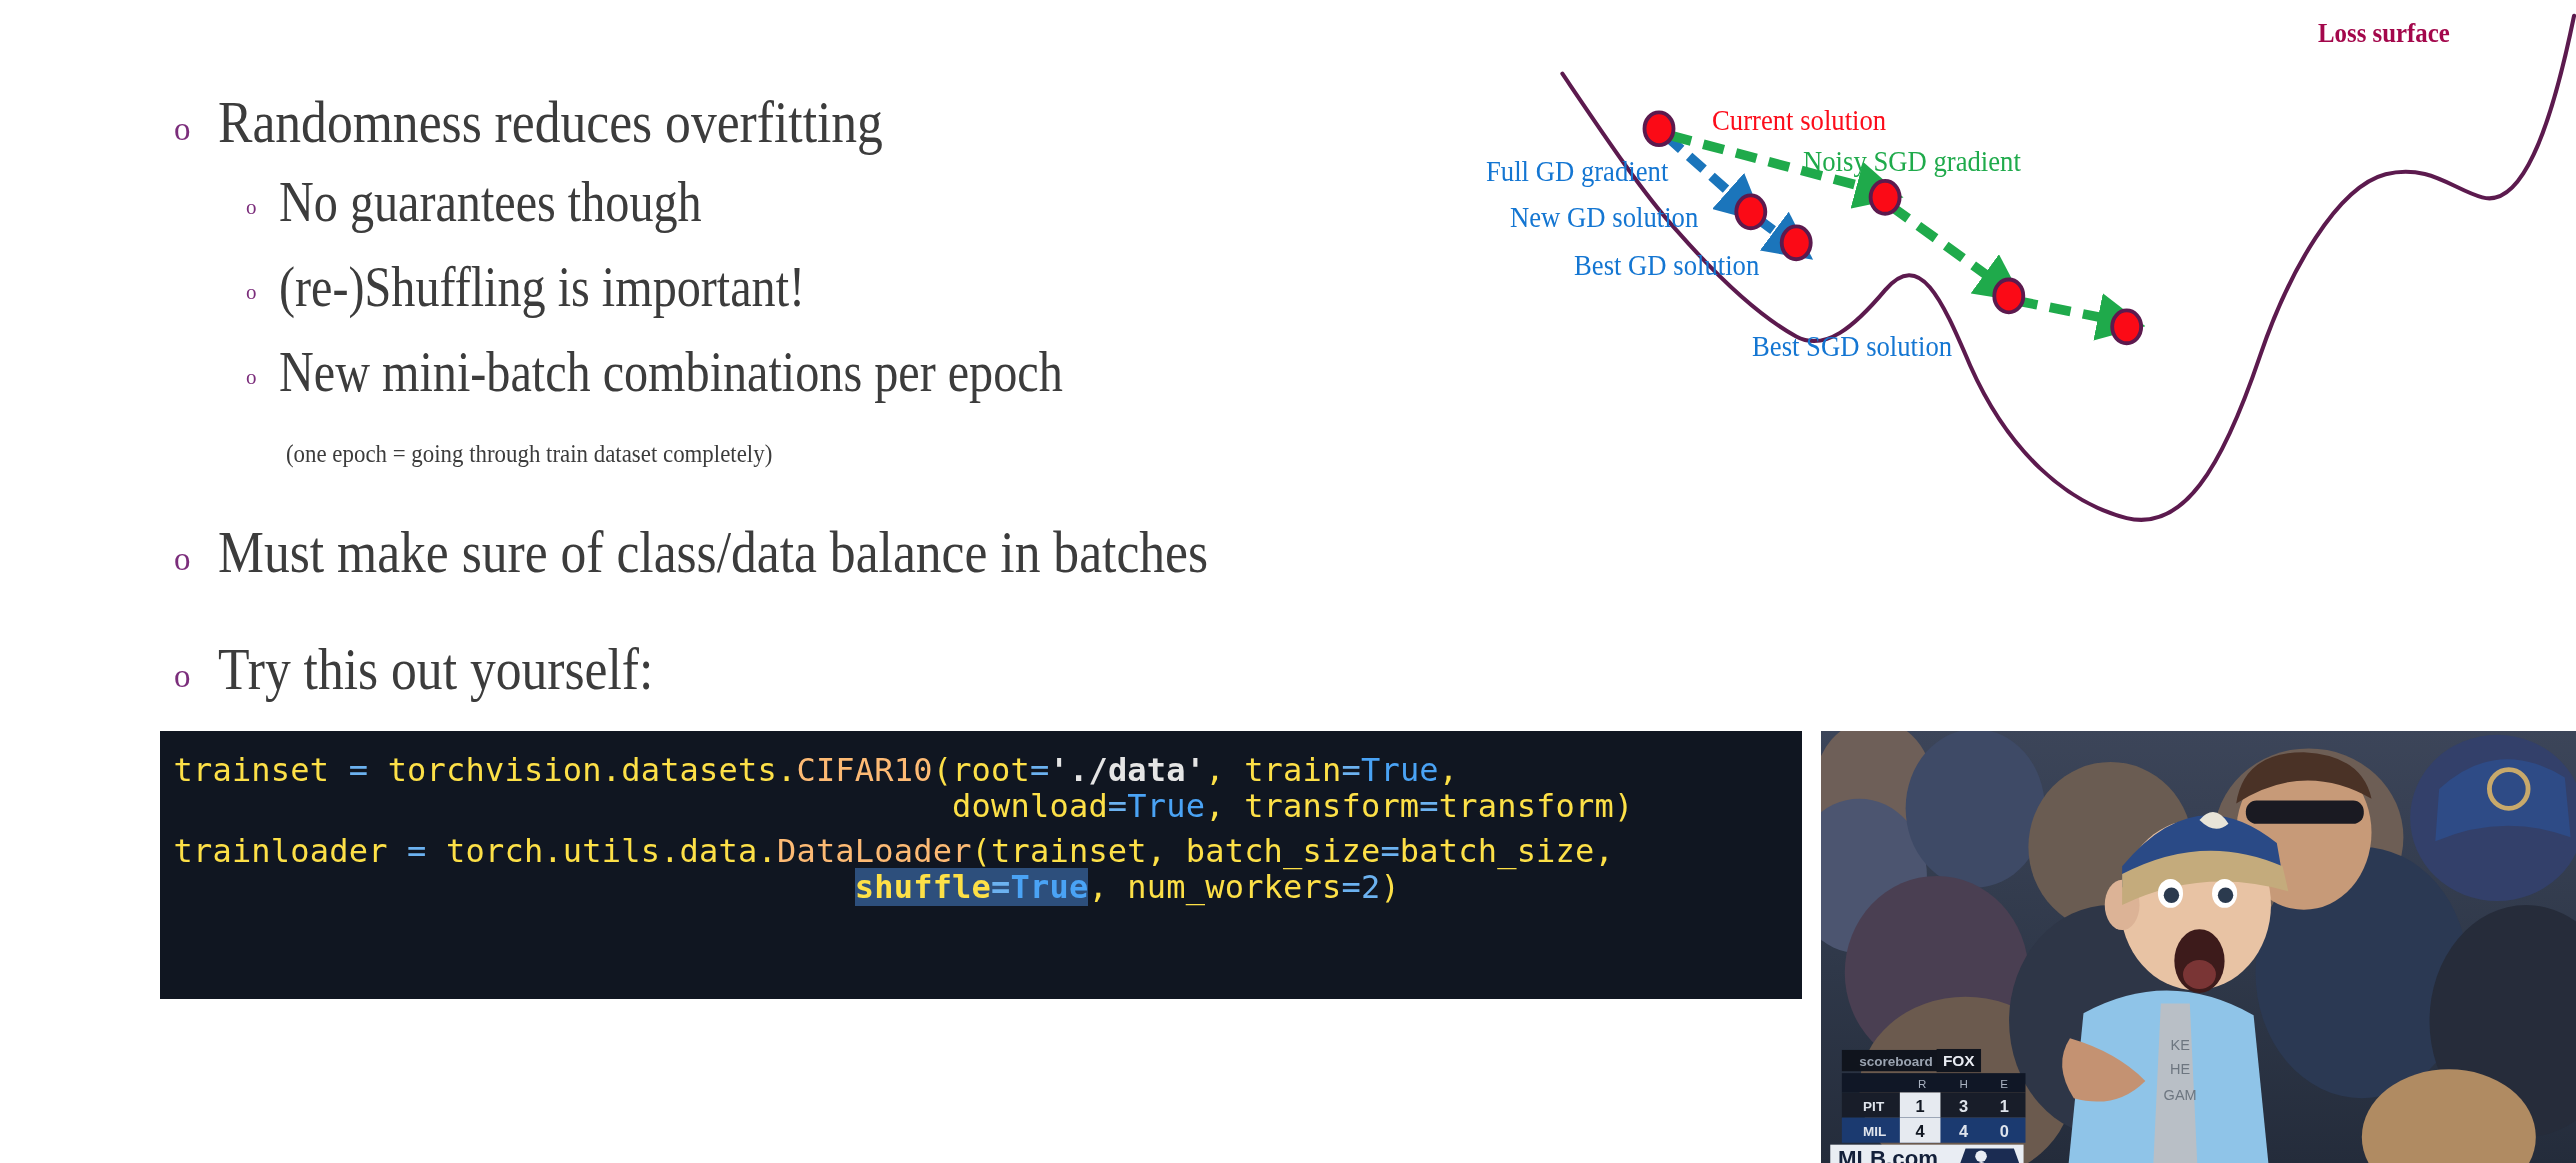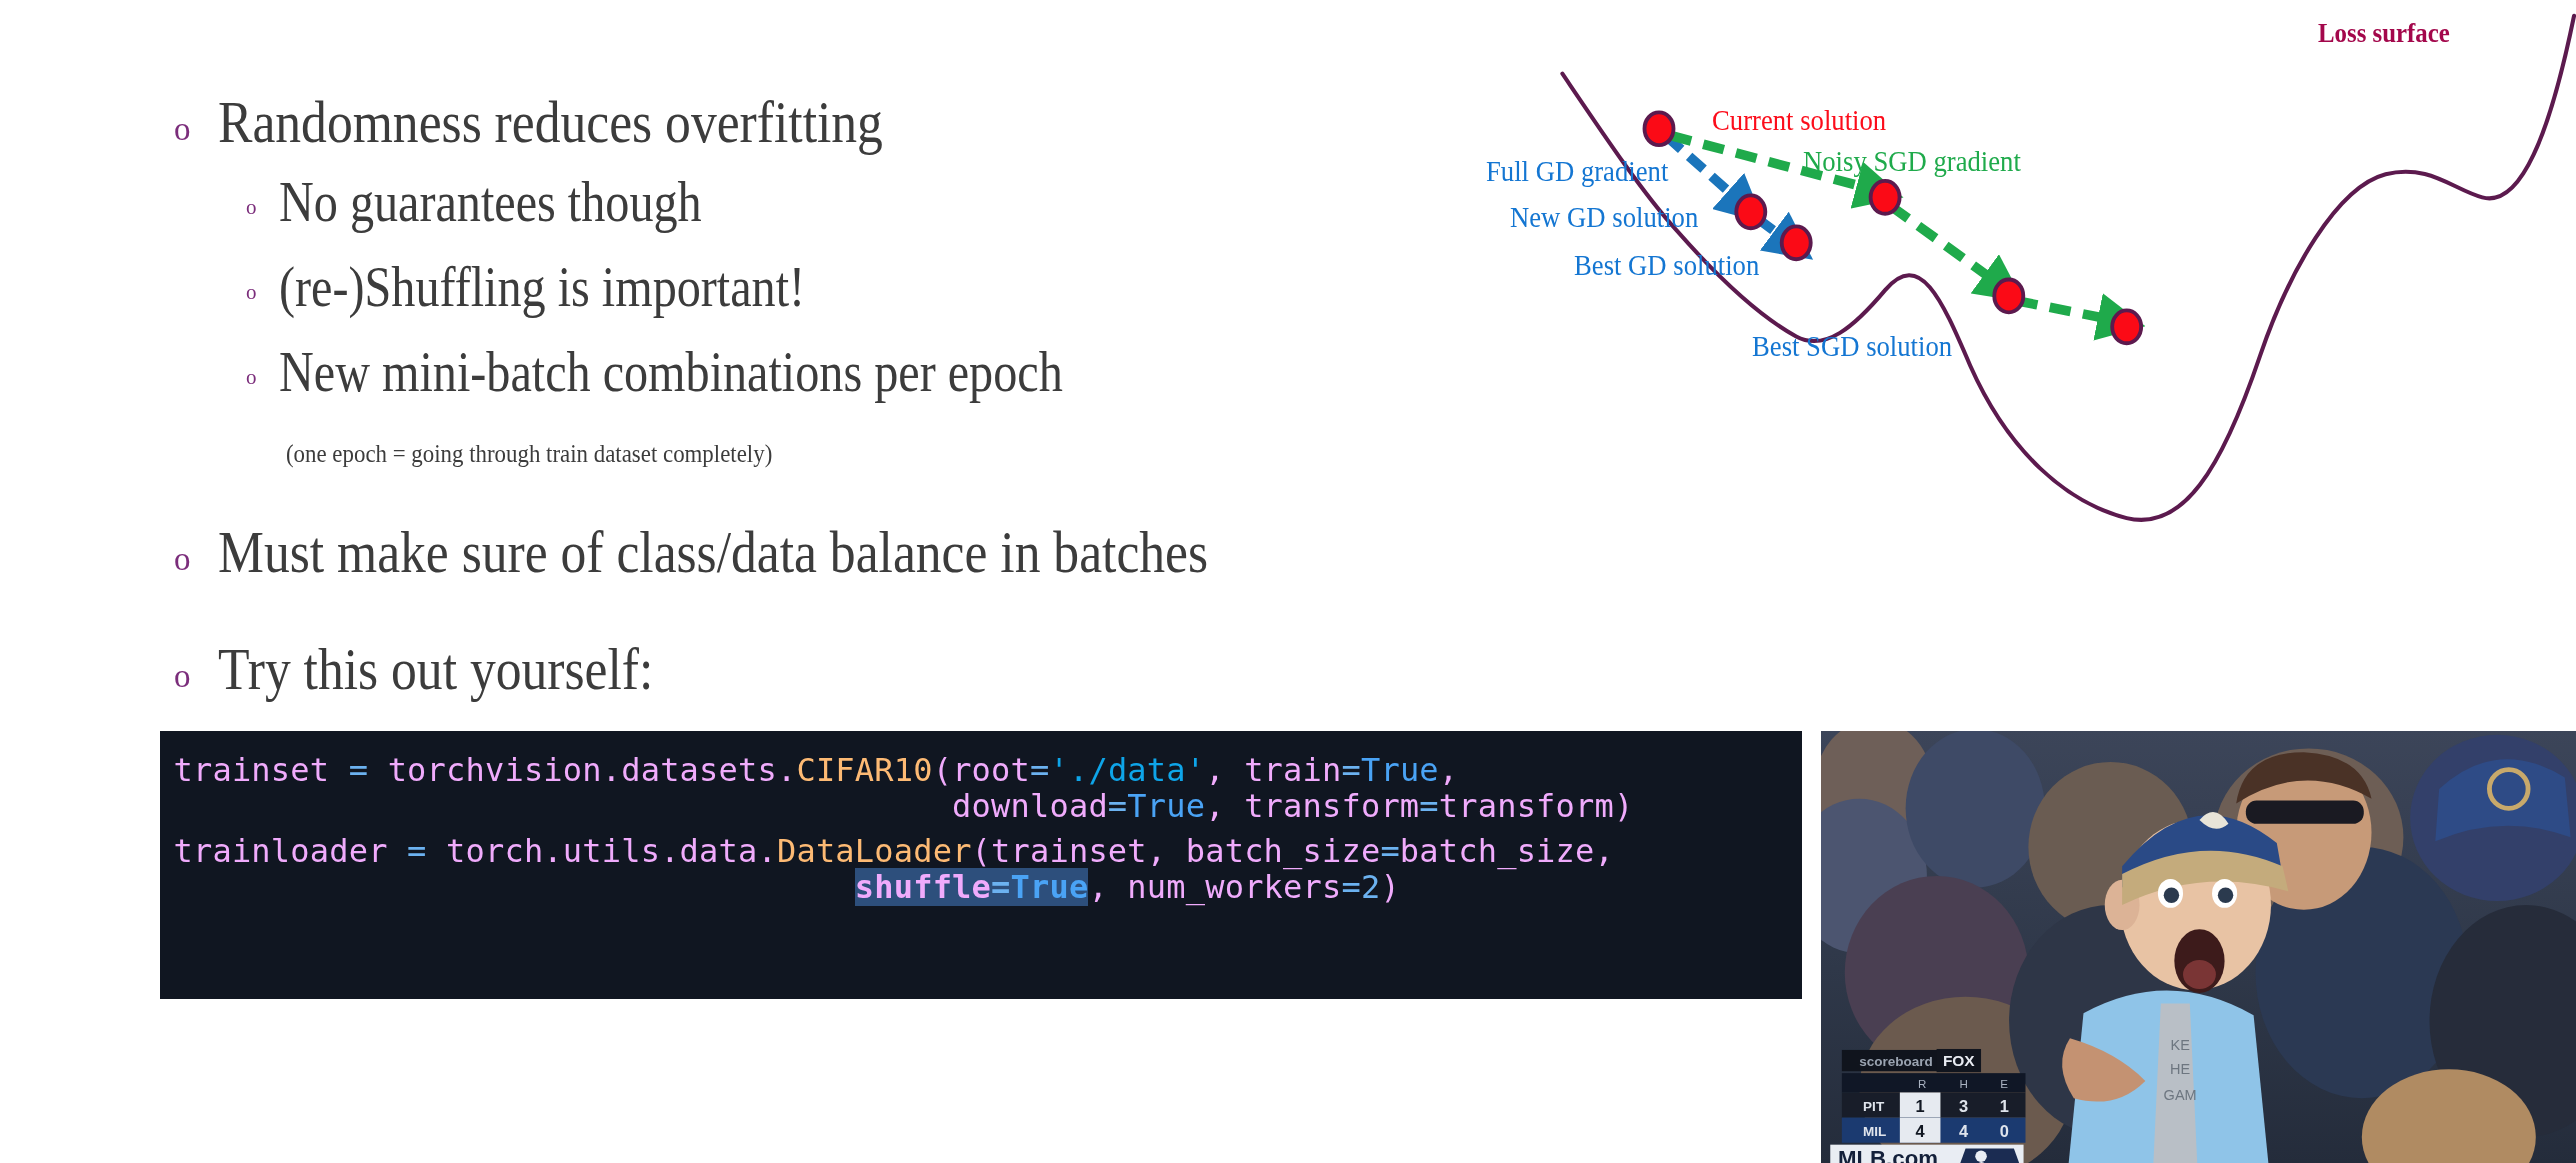--- a/index.html
+++ b/index.html
@@ -51,24 +51,24 @@
     font-size:32px;line-height:1.14;
     color:#d7dce3;
     padding:21px 0 0 0;box-sizing:border-box;
     white-space:pre;
     letter-spacing:0.2px;
   }
   .code-line{padding-left:13.5px;}
   .cl-gap{height:7.7px;}
   .tok-fn{color:#fdba74;}
   .tok-op{color:#6cb2f0;}
-  .tok-str{color:#0ea5e9;}
+  .tok-str{color:#e5e5e5;font-weight:bold;}
   .tok-kw{color:#4aa3f5;margin-top:16px;}
   .tok-num{color:#6cb2f0;}
-  .tok-plain{color:#f0abfc;}
+  .tok-plain{color:#fde047;}
   .tok-sel{background:#2d4f7c;font-weight:bold;}
 
   
   .photo{
     position:absolute;left:1821px;top:731px;width:755px;height:433px;
     overflow:hidden;background:#3a4152;
   }
   .photo svg{display:block;width:100%;height:100%;}
 
   

